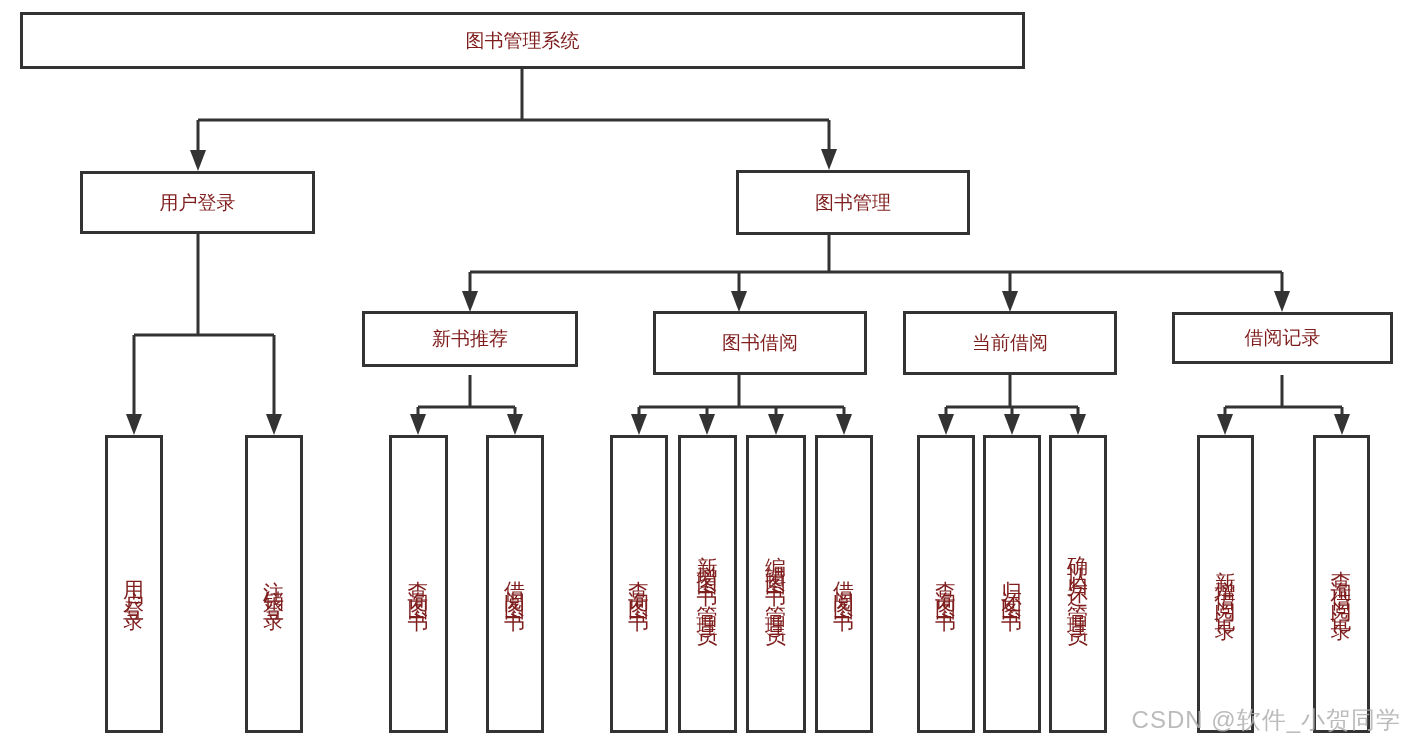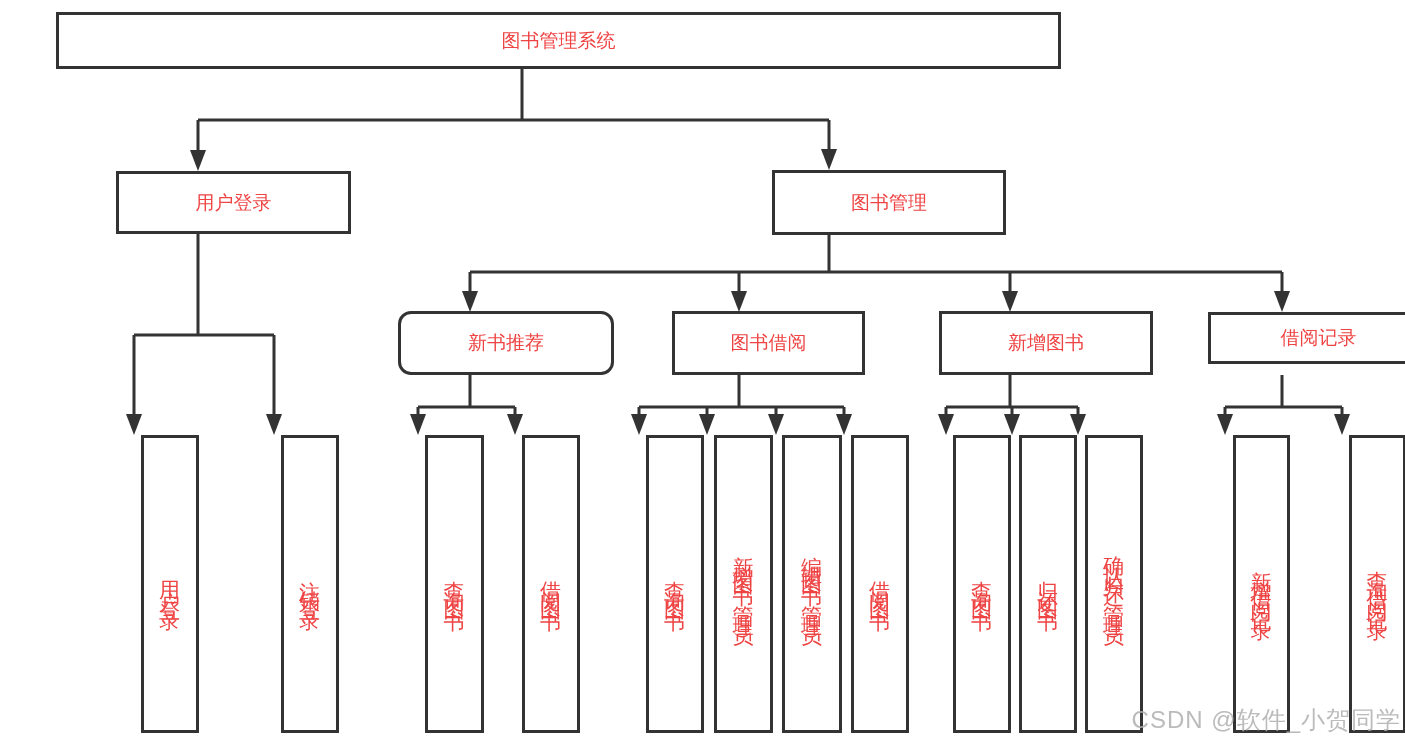--- a/index.html
+++ b/index.html
@@ -22,23 +22,22 @@
     z-index: 1;
   }
   .node {
     position: absolute;
     box-sizing: border-box;
     background: #ffffff;
     border: 3px solid #333333;
     display: flex;
     align-items: center;
     justify-content: center;
-    color: #ef4444;
+    color: #7f1d1d;
     z-index: 2;
-    margin-left: 36px;
   }
   .h-node { font-size: 19px; }
   .v-node { font-size: 21px; }
   .v-node .vtext {
     writing-mode: vertical-rl;
     text-orientation: mixed;
     letter-spacing: 10px;
     line-height: 1;
     white-space: nowrap;
   }
@@ -111,28 +110,28 @@
     <span>图书管理系统</span>
   </div>
 
   <div class="node h-node" style="left:80px; top:171px; width:235px; height:63px;">
     <span>用户登录</span>
   </div>
   <div class="node h-node" style="left:736px; top:170px; width:234px; height:65px;">
     <span>图书管理</span>
   </div>
 
-  <div class="node h-node" style="left:362px; top:311px; width:216px; height:64px;border-radius:13px;">
+  <div class="node h-node" style="left:362px; top:311px; width:216px; height:56px;">
     <span>新书推荐</span>
   </div>
-  <div class="node h-node" style="left:636px; top:311px; width:193px; height:64px;">
+  <div class="node h-node" style="left:653px; top:311px; width:214px; height:64px;">
     <span>图书借阅</span>
   </div>
   <div class="node h-node" style="left:903px; top:311px; width:214px; height:64px;">
-    <span>新增图书</span>
+    <span>当前借阅</span>
   </div>
   <div class="node h-node" style="left:1172px; top:312px; width:221px; height:52px;">
     <span>借阅记录</span>
   </div>
 
   <div class="node v-node" style="left:105px; top:435px; width:58px; height:298px;">
     <span class="vtext">用户登录</span>
   </div>
   <div class="node v-node" style="left:245px; top:435px; width:58px; height:298px;">
     <span class="vtext">注销登录</span>

